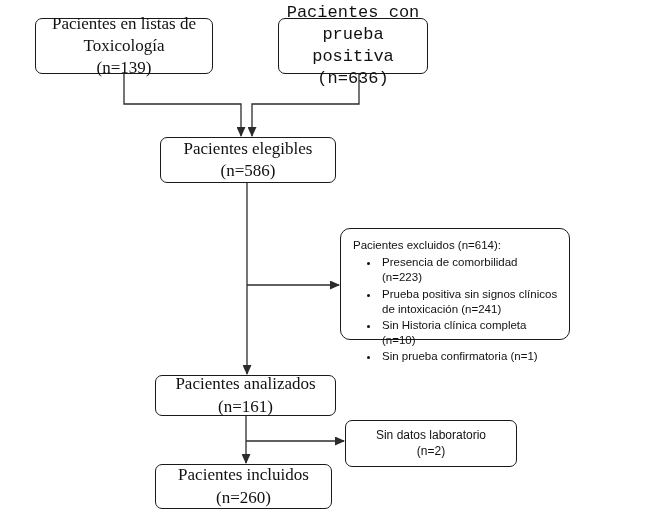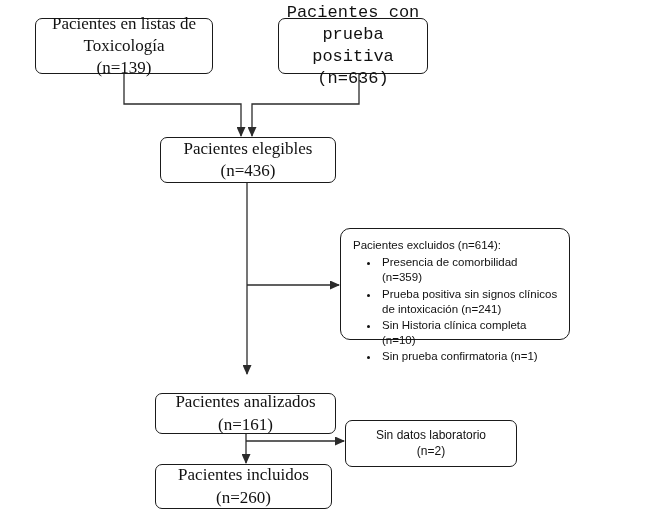--- a/index.html
+++ b/index.html
@@ -44,21 +44,21 @@
     font-size: 12px;
     line-height: 1.3;
   }
   .box .txt {
     white-space: pre-line;
     padding: 2px 6px;
   }
   .box-toxicology   { left: 35px;  top: 18px;  width: 178px; height: 56px; }
   .box-positive     { left: 278px; top: 18px;  width: 150px; height: 56px; font-family: Liberation Mono, monospace; }
   .box-eligible     { left: 160px; top: 137px; width: 176px; height: 46px; }
-  .box-analyzed     { left: 155px; top: 393px; width: 181px; height: 41px; }
+  .box-analyzed     { left: 155px; top: 375px; width: 181px; height: 41px; }
   .box-included     { left: 155px; top: 464px; width: 177px; height: 45px; }
   .box-nolab        { left: 345px; top: 420px; width: 172px; height: 47px; }
 
   .box-excluded {
     position: absolute;
     left: 340px;
     top: 228px;
     width: 230px;
     height: 112px;
     box-sizing: border-box;
@@ -111,27 +111,27 @@
   </div>
 
   <div class="box serif-box box-positive">
     <span class="txt">Pacientes con prueba
 positiva
 (n=636)</span>
   </div>
 
   <div class="box serif-box box-eligible">
     <span class="txt">Pacientes elegibles
-(n=436)</span>
+(n=586)</span>
   </div>
 
   <div class="box-excluded">
     <div class="excl-title">Pacientes excluidos (n=614):</div>
     <ul>
-      <li>Presencia de comorbilidad (n=359)</li>
+      <li>Presencia de comorbilidad (n=223)</li>
       <li>Prueba positiva sin signos clínicos de intoxicación (n=241)</li>
       <li>Sin Historia clínica completa (n=10)</li>
       <li>Sin prueba confirmatoria (n=1)</li>
     </ul>
   </div>
 
   <div class="box serif-box box-analyzed">
     <span class="txt">Pacientes analizados
 (n=161)</span>
   </div>

